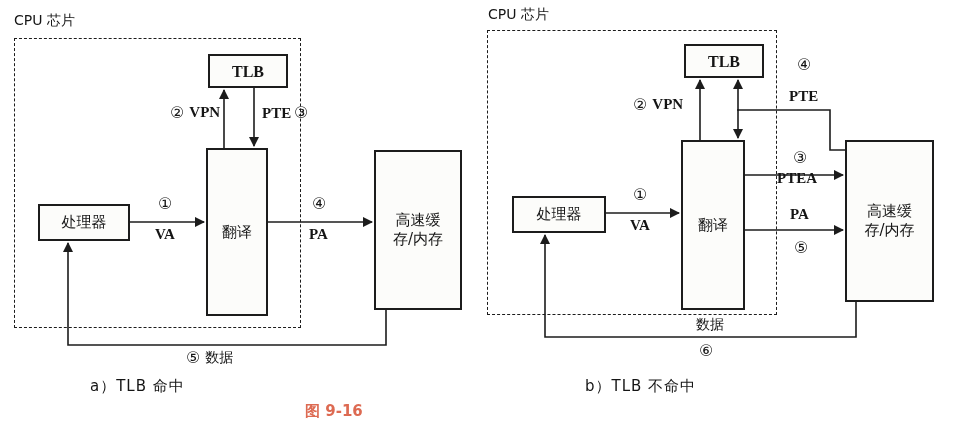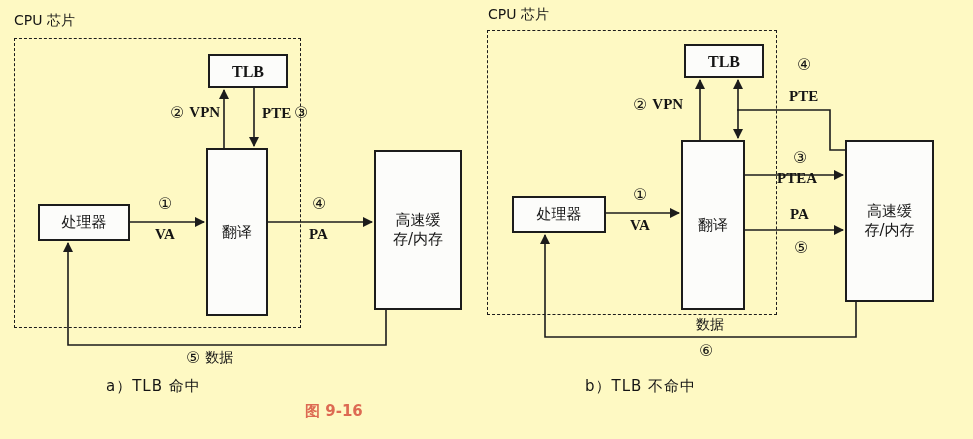--- a/index.html
+++ b/index.html
@@ -1,19 +1,19 @@
 <!DOCTYPE html>
 <html><head>
 <meta charset="utf-8">
 <style>
   * { margin:0; padding:0; box-sizing:border-box; }
   html,body { background:#e9e9e9; }
   .canvas {
     position:relative; width:973px; height:439px;
-    background:#fef9c3; overflow:hidden;
+    background:#ffffff; overflow:hidden;
     font-family:"DejaVu Sans", sans-serif; color:#151515;
   }
   svg.lines { position:absolute; left:0; top:0; }
   .dashed { position:absolute; border:1.6px dashed #1c1c1c; background:transparent; }
   .box {
     position:absolute; border:2px solid #1c1c1c; background:#fcfcfa;
     display:flex; flex-direction:column; align-items:center; justify-content:center;
     text-align:center; font-size:15px; line-height:19px;
   }
   .box .serif { font-family:"Liberation Serif","DejaVu Serif",serif; font-weight:bold; font-size:16px; }
@@ -84,21 +84,21 @@
   <div class="lbl latin" style="left:155px; top:226px;">VA</div>
 
   <div class="lbl circ" style="left:312px; top:194px;">④</div>
   <div class="lbl latin" style="left:309px; top:226px;">PA</div>
 
   <div class="lbl pair" style="left:186px; top:348px;">
     <span class="circ">⑤</span>
     <span>数据</span>
   </div>
 
-  <div class="lbl subcap" style="left:106px; top:377px;text-align:right;">a）TLB 命中</div>
+  <div class="lbl subcap" style="left:90px; top:377px;text-align:right;">a）TLB 命中</div>
 
   <div class="lbl" style="left:488px; top:6px;">CPU 芯片</div>
   <div class="dashed" style="left:487px; top:30px; width:290px; height:285px;"></div>
 
   <div class="box" style="left:684px; top:44px; width:80px; height:34px;">
     <span class="serif">TLB</span>
   </div>
   <div class="box" style="left:681px; top:140px; width:64px; height:170px;">
     <span>翻译</span>
   </div>

